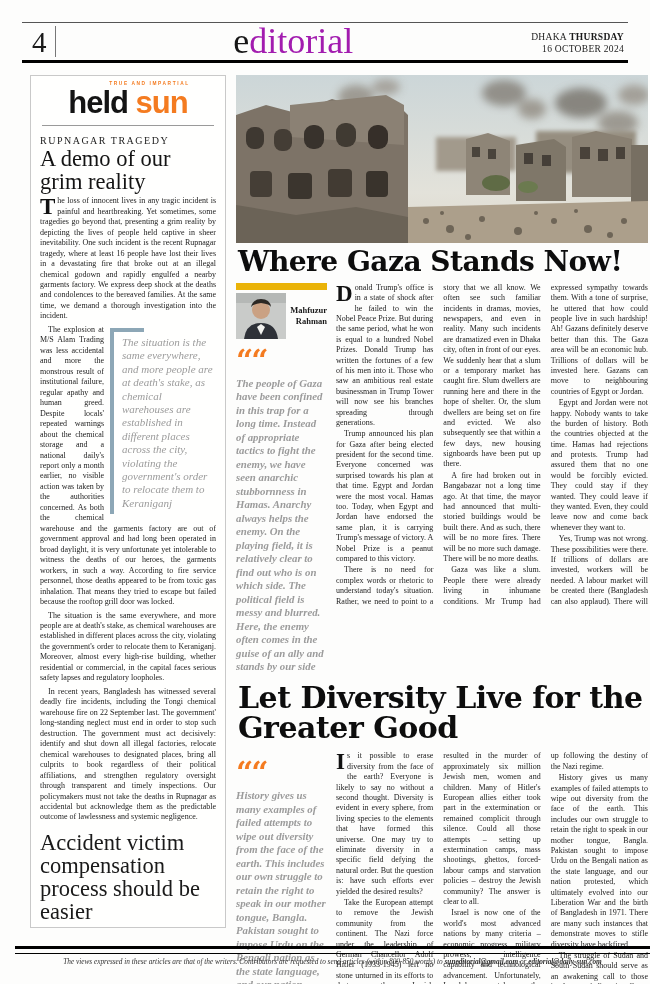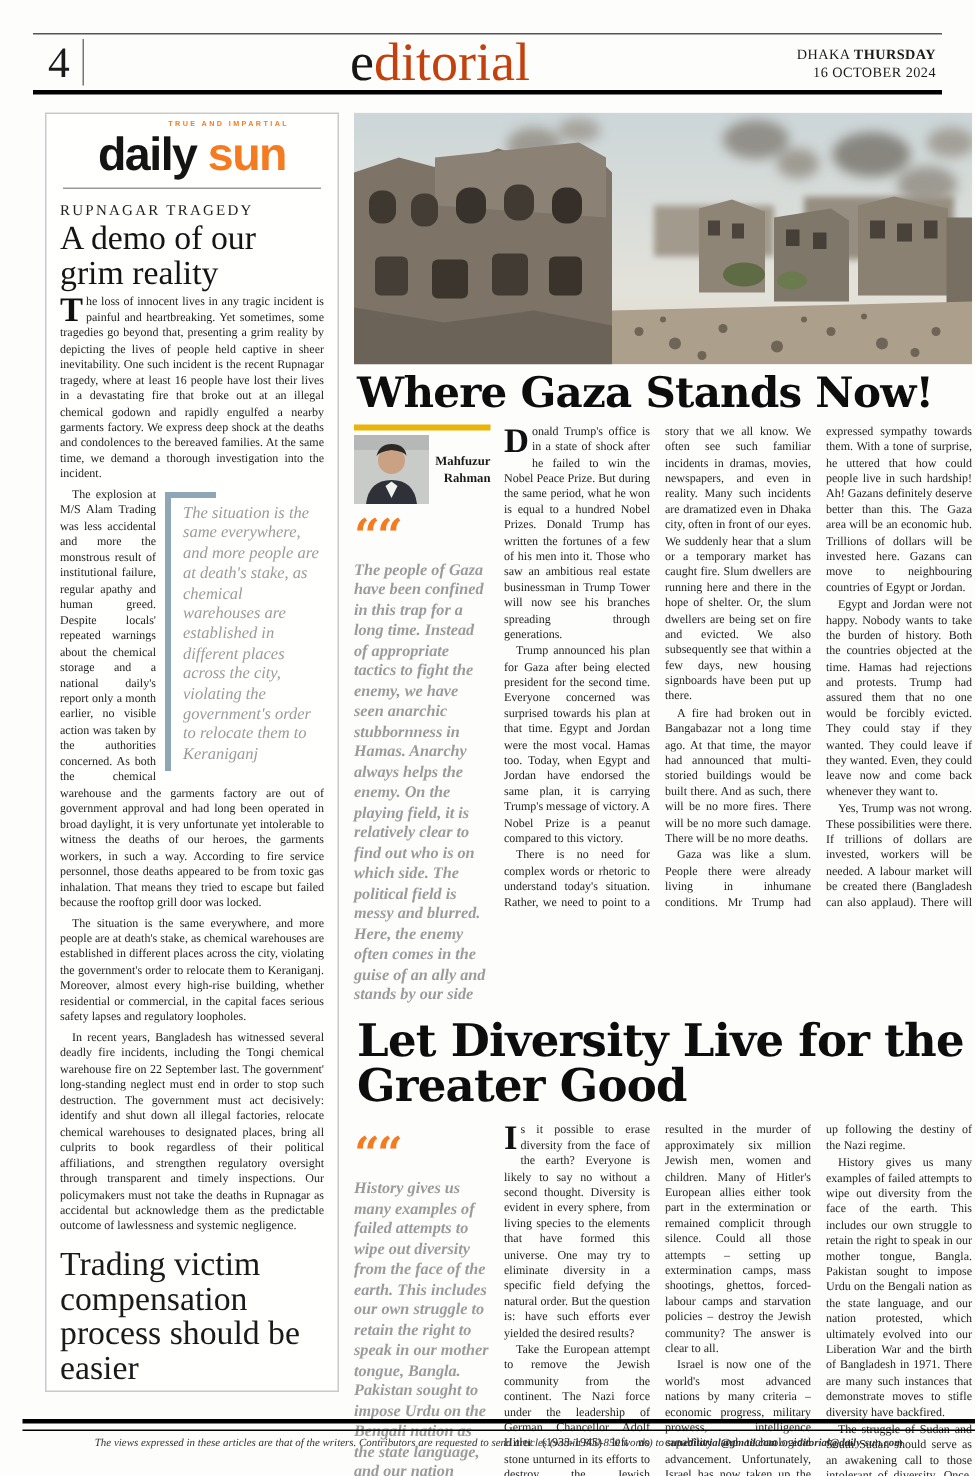--- a/index.html
+++ b/index.html
@@ -8,21 +8,21 @@
     position:relative; width:650px; height:984px; margin:0 auto;
     background:#fdfdfc; font-family:"Liberation Serif", serif; color:#1a1a1a;
     overflow:hidden;
   }
   
   .hdr { margin:22px 22px 0 22px; border-top:1px solid #555; }
   .hdr-row { display:flex; align-items:flex-end; justify-content:space-between; padding:2px 4px 3px 4px; }
   .pageno { font-size:29px; line-height:1; padding:2px 8px 0 6px; border-right:1px solid #777; }
   .section-title { font-size:36px; line-height:0.9; letter-spacing:0px; }
   .section-title .e1 { color:#161616; }
-  .section-title .e2 { color:#c2410c; }
+  .section-title .e2 { color:#a21caf; }
   .dateblock { text-align:right; font-size:9.5px; line-height:1.25; letter-spacing:0.3px; padding-bottom:2px;}
   .dateblock b { font-weight:bold; }
   .hdr-thick { border-bottom:3px solid #000; }
   
   .main { display:flex; gap:10px; padding:12px 2px 0 30px; }
   .leftcol { width:196px; flex:0 0 196px; border:1px solid #c9c9c9; padding:7px 9px 8px 9px; height:853px; overflow:hidden; background:#fffffe;}
   .rightcol { flex:1; min-width:0; }
   
   .masthead { text-align:center; padding:4px 0 0 0; }
   .mast-inner { position:relative; display:inline-block; font-family:"Liberation Sans", sans-serif; font-weight:bold; font-size:31px; line-height:1; letter-spacing:-1px;}
@@ -44,21 +44,21 @@
     font-family:"Liberation Serif", serif;
   }
   .pullq.topbar::before { content:""; position:absolute; top:0; left:-4px; width:34px; height:4px; background:#8da7b6; }
   .ed2-headline { font-size:22.5px; line-height:1.02; font-weight:normal; margin:9px 0 6px 0; }
   
   .photo-wrap { width:100%; height:168px; overflow:hidden; }
   .photo-wrap svg { display:block; }
   .big-headline { font-size:28px; font-weight:bold; letter-spacing:-0.5px; line-height:0.98; color:#0d0d0d; margin:5px 0 7px 2px; font-family:"DejaVu Serif", serif;}
   .article { display:flex; gap:9px; }
   .rail { width:91px; flex:0 0 91px; }
-  .author-card { border-top:4px solid #eab308; padding-top:3px; display:flex; gap:4px; align-items:flex-start; }
+  .author-card { border-top:7px solid #eab308; padding-top:3px; display:flex; gap:4px; align-items:flex-start; }
   .avatar { width:50px; height:46px; flex:0 0 50px; overflow:hidden; }
   .author-name { font-size:8.5px; font-weight:bold; text-align:right; flex:1; padding-top:12px; line-height:1.3; }
   .rail-quote { margin-top:16px; }
   .rail-qmark { font-family:"DejaVu Serif", serif; color:#f47b20; font-size:30px; line-height:0.4; letter-spacing:-2px; font-weight:bold; }
   .rail-qtext { margin-top:10px; font-style:italic; font-size:10.8px; line-height:1.25; color:#9b9b9b;font-weight:bold; }
   .art-body { flex:1; min-width:0; column-gap:10px; column-count:3; column-fill:auto; font-size:8px; line-height:1.3; text-align:justify; color:#222; overflow:hidden; }
   .art-body p { margin-bottom:1px; text-indent:8px; }
   .art-body p.first { text-indent:0; }
   .gaza-body { height:328px; }
   .div-headline { font-size:30px; font-weight:bold; letter-spacing:-0.5px; line-height:1.0; color:#0d0d0d; margin:10px 0 8px 2px; width:420px; font-family:"DejaVu Serif", serif;}
@@ -86,38 +86,38 @@
     </div>
     <div class="hdr-thick"></div>
   </div>
 
   <div class="main">
 
     <div class="leftcol">
       <div class="masthead">
         <div class="mast-inner">
           <span class="mast-tag">TRUE AND IMPARTIAL</span>
-          <span class="mast-daily">daily </span><span class="mast-sun">sun</span>
+          <span class="mast-daily">held </span><span class="mast-sun">sun</span>
         </div>
       </div>
       <div class="mast-rule"></div>
 
       <div class="kicker">RUPNAGAR TRAGEDY</div>
       <div class="ed-headline">A demo of our grim reality</div>
       <div class="ed-body">
         <p class="noindent"><span class="dropcap">T</span><span>he loss of innocent lives in any tragic incident is painful and heartbreaking. Yet sometimes, some tragedies go beyond that, presenting a grim reality by depicting the lives of people held captive in sheer inevitability. One such incident is the recent Rupnagar tragedy, where at least 16 people have lost their lives in a devastating fire that broke out at an illegal chemical godown and rapidly engulfed a nearby garments factory. We express deep shock at the deaths and condolences to the bereaved families. At the same time, we demand a thorough investigation into the incident.</span></p>
         <div>
           <div class="pullq topbar">The situation is the same everywhere, and more people are at death's stake, as chemical warehouses are established in different places across the city, violating the government's order to relocate them to Keraniganj</div>
           <p>The explosion at M/S Alam Trading was less accidental and more the monstrous result of institutional failure, regular apathy and human greed. Despite locals' repeated warnings about the chemical storage and a national daily's report only a month earlier, no visible action was taken by the authorities concerned. As both the chemical warehouse and the garments factory are out of government approval and had long been operated in broad daylight, it is very unfortunate yet intolerable to witness the deaths of our heroes, the garments workers, in such a way. According to fire service personnel, those deaths appeared to be from toxic gas inhalation. That means they tried to escape but failed because the rooftop grill door was locked.</p>
           <p>The situation is the same everywhere, and more people are at death's stake, as chemical warehouses are established in different places across the city, violating the government's order to relocate them to Keraniganj. Moreover, almost every high-rise building, whether residential or commercial, in the capital faces serious safety lapses and regulatory loopholes.</p>
           <p>In recent years, Bangladesh has witnessed several deadly fire incidents, including the Tongi chemical warehouse fire on 22 September last. The government' long-standing neglect must end in order to stop such destruction. The government must act decisively: identify and shut down all illegal factories, relocate chemical warehouses to designated places, bring all culprits to book regardless of their political affiliations, and strengthen regulatory oversight through transparent and timely inspections. Our policymakers must not take the deaths in Rupnagar as accidental but acknowledge them as the predictable outcome of lawlessness and systemic negligence.</p>
         </div>
       </div>
 
-      <div class="ed2-headline">Trading victim compensation process should be easier</div>
+      <div class="ed2-headline">Accident victim compensation process should be easier</div>
 
     </div>
 
     <div class="rightcol">
 
       <div class="photo-wrap">
         <svg width="412" height="168" viewBox="0 0 412 168" xmlns="http://www.w3.org/2000/svg">
           <defs>
             <linearGradient id="sky" x1="0" y1="0" x2="0" y2="1">
               <stop offset="0" stop-color="#ccd6d8"></stop>

